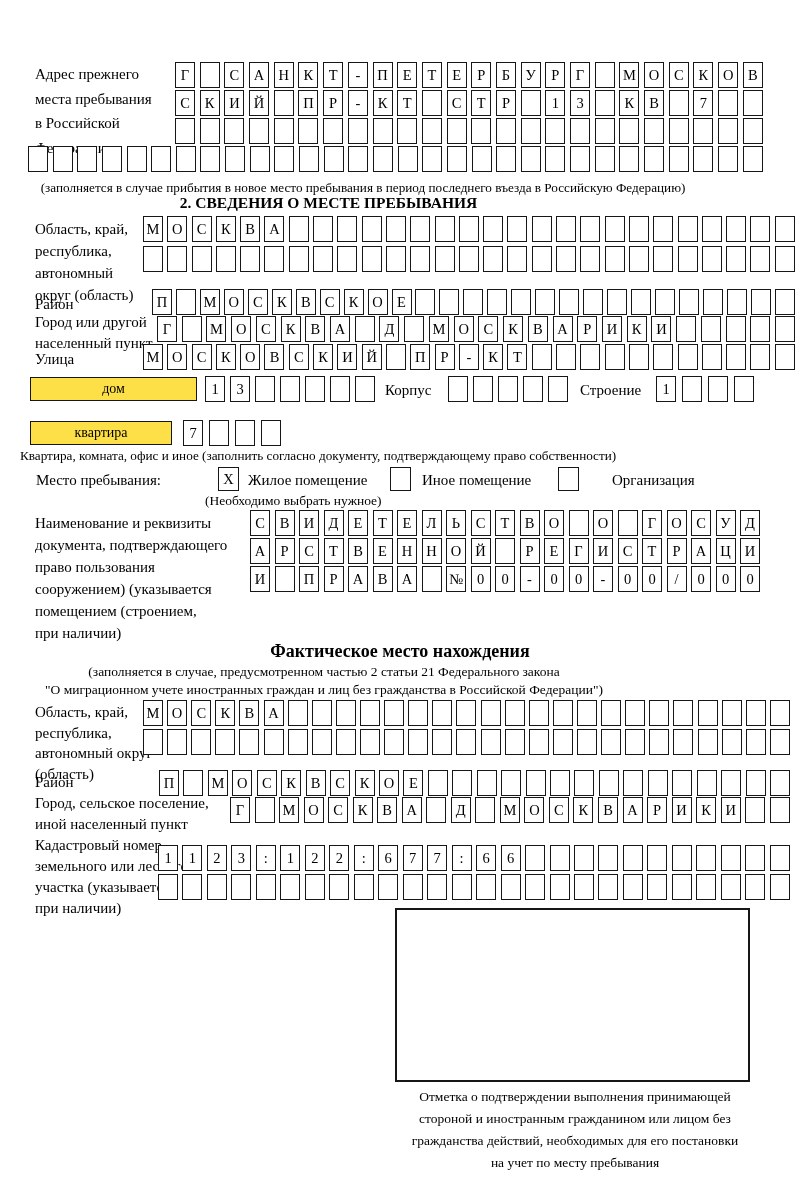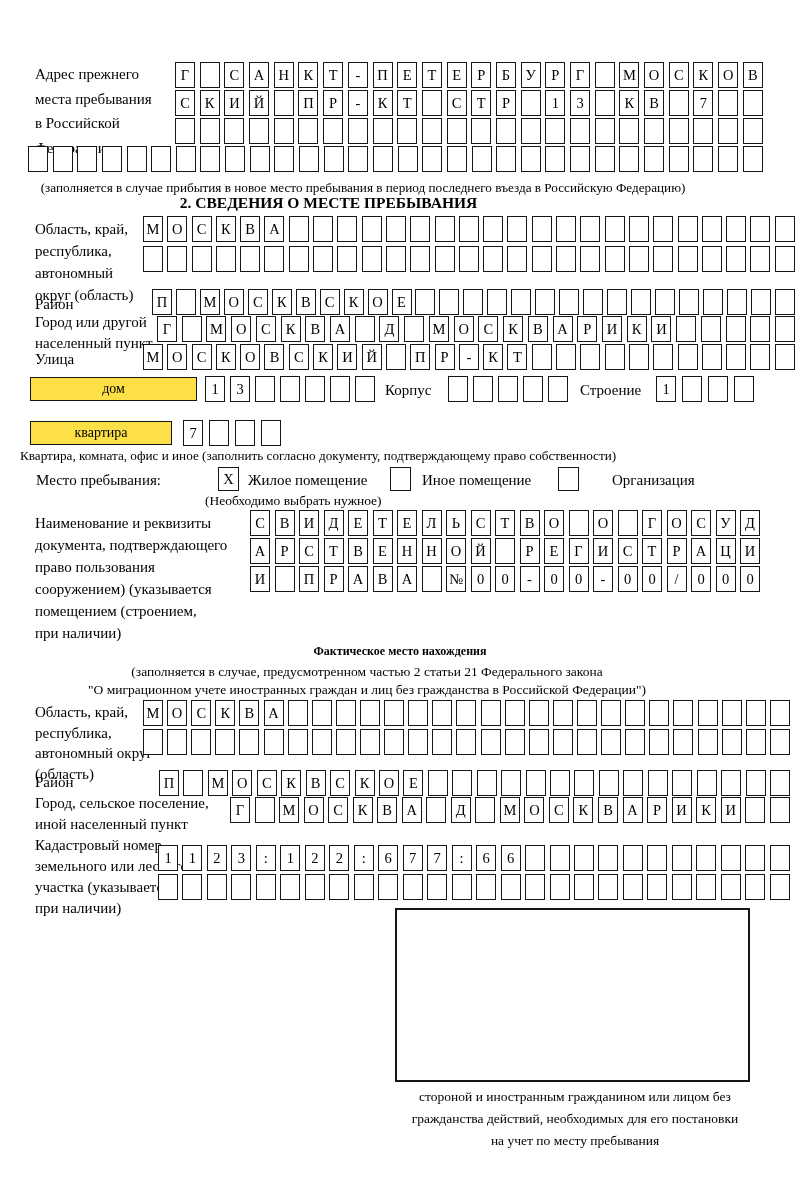--- a/index.html
+++ b/index.html
@@ -454,22 +454,22 @@
       <span class="cell">0</span>
       <span class="cell">-</span>
       <span class="cell">0</span>
       <span class="cell">0</span>
       <span class="cell">/</span>
       <span class="cell">0</span>
       <span class="cell">0</span>
       <span class="cell">0</span>
     </div>
 
-  <div class="lbl bold ctr" style="left:0;top:640px;width:800px;font-size:12px;">Фактическое место нахождения</div>
-  <div class="cap ctr" style="left:0;top:663px;width:648px;font-size:13.5px;line-height:18px;margin-left:43px;">
+  <div class="lbl bold ctr" style="left:0;top:640px;width:800px;font-size:18px;">Фактическое место нахождения</div>
+  <div class="cap ctr" style="left:0;top:663px;width:648px;font-size:13.5px;line-height:18px;">
       <div>(заполняется в случае, предусмотренном частью 2 статьи 21 Федерального закона</div>
       <div>"О миграционном учете иностранных граждан и лиц без гражданства в Российской Федерации")</div>
     </div>
 
   <div class="lbl" style="left:35px;top:702px;line-height:20.5px;">
       <div>Область, край,</div>
       <div>республика,</div>
       <div>автономный округ</div>
       <div>(область)</div>
     </div>
@@ -650,18 +650,19 @@
       <span class="cell"></span>
       <span class="cell"></span>
       <span class="cell"></span>
       <span class="cell"></span>
       <span class="cell"></span>
       <span class="cell"></span>
     </div>
 
   <div class="stampbox"></div>
   <div class="cap ctr" style="left:380px;top:1086px;width:390px;font-size:13.5px;line-height:22px;white-space:normal;">
+      <div>Отметка о подтверждении выполнения принимающей</div>
       <div>стороной и иностранным гражданином или лицом без</div>
       <div>гражданства действий, необходимых для его постановки</div>
       <div>на учет по месту пребывания</div>
     </div>
 
 </div>
 
 </body></html>

